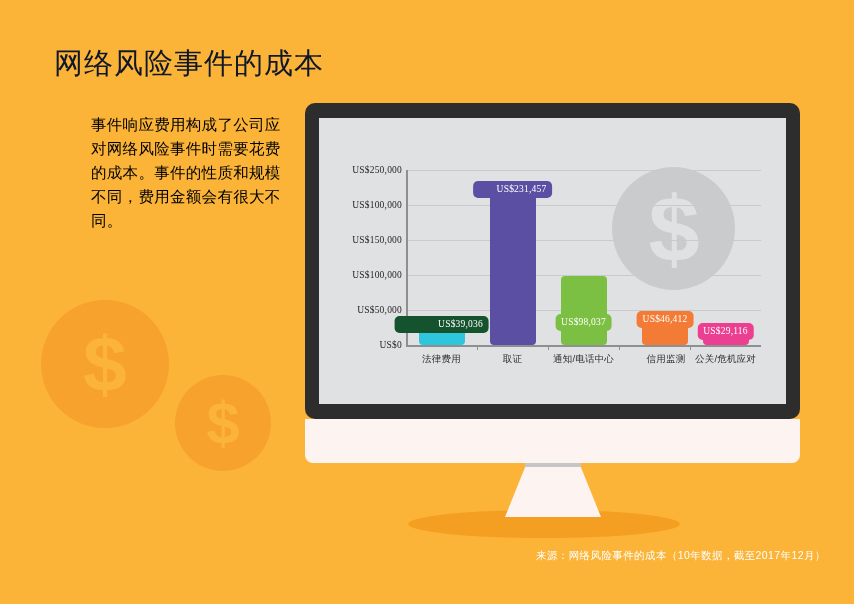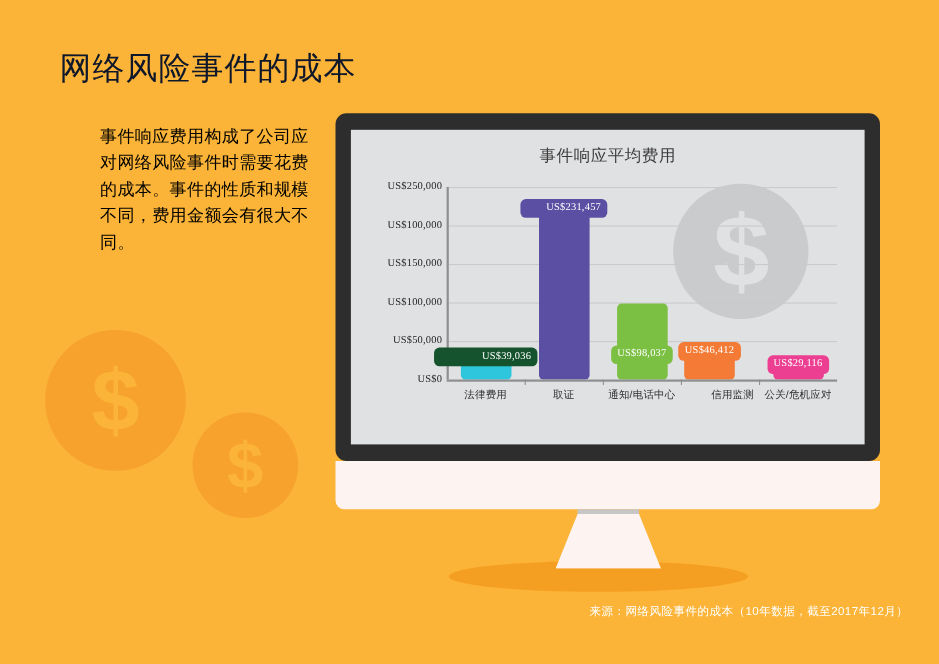--- a/index.html
+++ b/index.html
@@ -246,21 +246,20 @@
   <div id="blurb">事件响应费用构成了公司应对网络风险事件时需要花费的成本。事件的性质和规模不同，费用金额会有很大不同。</div>
 
   <div id="monitor-shadow"></div>
   <div id="monitor-bezel"></div>
   <div id="monitor-chin"></div>
   <div id="monitor-neck"></div>
   <div id="monitor-stand"></div>
 
   <div id="monitor-screen">
 
-    <div id="chart-title">事件响应平均费用</div>
 
     <div id="plot">
       <div id="watermark">
         <svg width="92" height="92" viewBox="0 0 100 100" aria-hidden="true">
           <text x="50" y="50" text-anchor="middle" dominant-baseline="central" font-family="Liberation Sans, sans-serif" font-size="100" font-weight="bold" fill="#e0e1e3">$</text>
         </svg>
       </div>
       <div id="gridlines">
           <div class="gridline" style="top: 0px;"></div>
           <div class="gridline" style="top: 35px;"></div>
@@ -280,21 +279,21 @@
       <div id="bars">
           <div class="bar" style="left: 12.5px; width: 46px; height: 27.3252px; background: rgb(46, 198, 221);">
             <div class="bar-label" style="background: #14532d; top: -2px; padding-left: 44px;">US$39,036</div>
           </div>
           <div class="bar" style="left: 83.5px; width: 46px; height: 162.02px; background: rgb(90, 79, 163);">
             <div class="bar-label" style="background: rgb(90, 79, 163); top: -2px; padding-left: 24px;">US$231,457</div>
           </div>
           <div class="bar" style="left: 154.5px; width: 46px; height: 68.6259px; background: rgb(124, 192, 67);">
             <div class="bar-label" style="background: rgb(124, 192, 67); top: -2px; margin-top: 40px;">US$98,037</div>
           </div>
-          <div class="bar" style="left: 216px; width: 46px; height: 32.4884px; background: rgb(244, 123, 53);">
+          <div class="bar" style="left: 236px; width: 46px; height: 32.4884px; background: rgb(244, 123, 53);">
             <div class="bar-label" style="background: rgb(244, 123, 53); top: -2px;">US$46,412</div>
           </div>
           <div class="bar" style="left: 296.5px; width: 46px; height: 20.3812px; background: rgb(236, 63, 145);">
             <div class="bar-label" style="background: rgb(236, 63, 145); top: -2px;">US$29,116</div>
           </div>
         </div>
       <div id="axis-x"></div>
       <div id="xticks">
           <div class="xlabel" style="left: 35.5px;">法律费用</div>
           <div class="xlabel" style="left: 106.5px;">取证</div>

